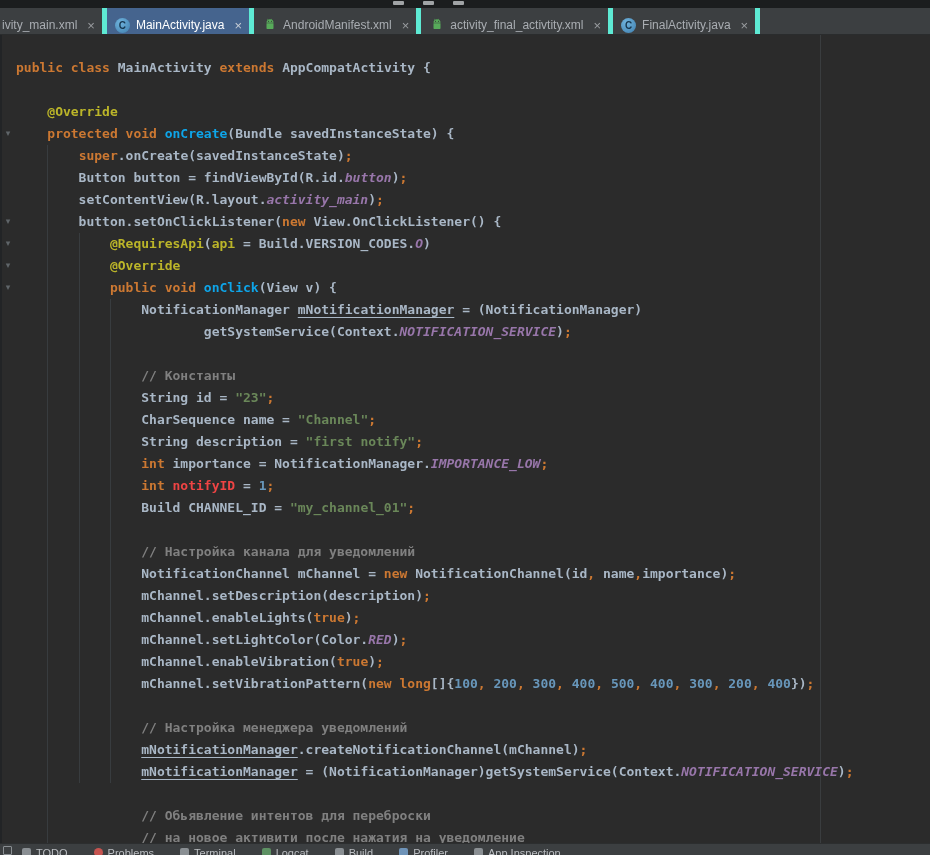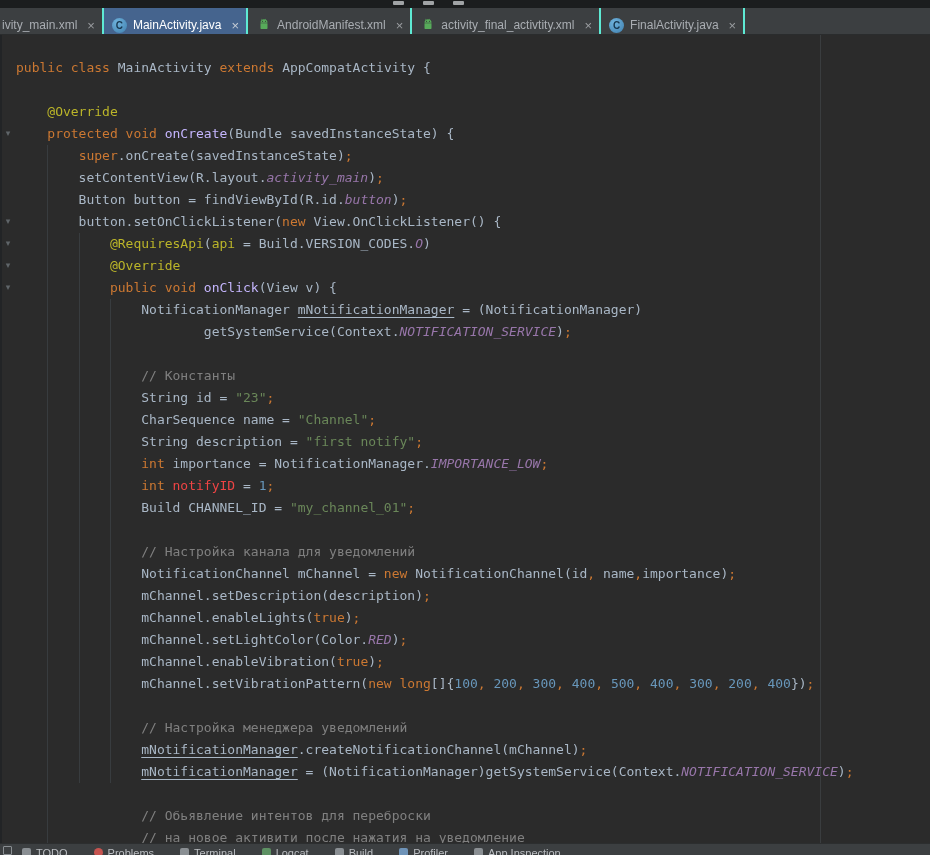--- a/index.html
+++ b/index.html
@@ -6,49 +6,49 @@
   html,body { width:930px; height:855px; overflow:hidden; background:#2b2b2b; }
   .app { position:relative; width:930px; height:855px; background:#2b2b2b; font-family:"Liberation Sans",sans-serif; }
 
   
   .top-strip { position:absolute; left:0; top:0; width:100%; height:8px; background:#1b1d1e; }
   .toolbar-fragment { position:absolute; top:1px; width:11px; height:4px; border-radius:1px; background:#b9bcbe; opacity:.85; }
   .tf1{left:393px;} .tf2{left:423px;} .tf3{left:453px;}
 
   
   .tab-bar { position:absolute; left:0; top:8px; width:100%; height:27px; background:#3c3f41; border-bottom:1px solid #2a2c2d; display:flex; align-items:stretch; }
-  .tab { display:flex; align-items:center; gap:6px; padding:8px 7px 0 8px; border-right:2px solid #5eead4; color:#a9adb2; font-size:12px; cursor:default; white-space:nowrap; }
+  .tab { display:flex; align-items:center; gap:6px; padding:8px 7px 0 8px; border-right:5px solid #5eead4; color:#a9adb2; font-size:12px; cursor:default; white-space:nowrap; }
   .tab.first { padding-left:2px; }
   .tab.selected { background:#45648e; color:#ffffff; }
   .tab-close { color:#9a9da0; font-size:13px; line-height:13px; margin-left:4px; }
   .tab.selected .tab-close { color:#c6cdd6; }
   .java-class-icon { display:inline-block; width:15px; height:15px; border-radius:50%; background:radial-gradient(circle at 35% 30%, #6fb3dd, #3f7fae); color:#17374f; font:bold 10px/15px "Liberation Sans",sans-serif; text-align:center; }
   .android-file-icon { display:inline-flex; width:15px; height:15px; align-items:center; justify-content:center; }
 
   
   .editor { position:absolute; left:0; top:35px; width:100%; height:820px; background:#2b2b2b; overflow:hidden; }
   .editor-left-edge { position:absolute; left:0; top:0; width:2px; height:100%; background:#222426; }
   .gutter { position:absolute; left:0; top:0; width:14px; height:100%; }
   .fold-marker { position:absolute; left:3px; width:10px; height:12px; color:#5f6569; font-size:9px; line-height:12px; text-align:center; cursor:pointer; }
   .indent-guide { position:absolute; width:1px; background:#383c3f; }
   .g1 { left:47px; top:110px; height:710px; }
   .g2 { left:79px; top:198px; height:550px; }
   .g3 { left:110px; top:264px; height:484px; }
   .margin-guide { position:absolute; left:820px; top:0; width:1px; height:100%; background:#3a3d3f; }
 
   .code-area { position:absolute; left:0; top:22px; width:100%; padding-left:16px; }
-  .code-line { height:22px; line-height:22px; white-space:pre; font-family:"DejaVu Sans Mono",monospace; font-size:13px; }
+  .code-line { height:22px; line-height:22px; white-space:pre; font-family:"DejaVu Sans Mono",monospace; font-size:13px;font-weight:bold; }
   .seg-kw  { color:#cc7832; }
   .seg-txt { color:#a9b7c6; }
   .seg-ann { color:#bbb529; }
   .seg-str { color:#6a8759; }
   .seg-num { color:#6897bb; }
   .seg-cmt { color:#808080;text-align:center; }
   .seg-cst { color:#9876aa; font-style:italic; }
-  .seg-mth { color:#c4b5fd;text-align:center; }
+  .seg-mth { color:#0ea5e9;text-align:center; }
   .seg-dim { color:#ef4444; }
   .seg-u   { color:#a9b7c6; text-decoration:underline; text-underline-offset:3px; }
 
   
   .status-bar { position:absolute; left:0; top:843px; width:100%; height:12px; background:#3c3f41; border-top:1px solid #2c2e2f; overflow:hidden; z-index:5;text-align:right; }
   .tw-toggle { position:absolute; left:3px; top:2px; width:9px; height:9px; border:1px solid #8a8f93; border-radius:1px; }
   .status-items { display:flex; gap:26px; padding:2px 0 0 22px; align-items:flex-start; }
   .status-item { display:flex; gap:5px; align-items:flex-start; color:#bbbec2; font-size:11px; line-height:14px; white-space:nowrap; }
   .status-icon { width:9px; height:9px; border-radius:2px; background:#8a8f93; margin-top:2px; }
   .problems-icon { background:#c75450; border-radius:50%; }
@@ -110,22 +110,22 @@
     <div class="indent-guide g1"></div>
     <div class="indent-guide g2"></div>
     <div class="indent-guide g3"></div>
     <div class="margin-guide"></div>
     <div class="code-area">
         <div class="code-line"><span class="seg-kw">public </span><span class="seg-kw">class </span><span class="seg-txt">MainActivity </span><span class="seg-kw">extends </span><span class="seg-txt">AppCompatActivity {</span></div>
         <div class="code-line">&nbsp;</div>
         <div class="code-line"><span class="seg-ann">    @Override</span></div>
         <div class="code-line"><span class="seg-txt">    </span><span class="seg-kw">protected void </span><span class="seg-mth">onCreate</span><span class="seg-txt">(Bundle savedInstanceState) {</span></div>
         <div class="code-line"><span class="seg-txt">        </span><span class="seg-kw">super</span><span class="seg-txt">.onCreate(savedInstanceState)</span><span class="seg-kw">;</span></div>
+        <div class="code-line"><span class="seg-txt">        Button button = findViewById(R.id.</span><span class="seg-cst">button</span><span class="seg-txt">)</span><span class="seg-kw">;</span></div>
         <div class="code-line"><span class="seg-txt">        setContentView(R.layout.</span><span class="seg-cst">activity_main</span><span class="seg-txt">)</span><span class="seg-kw">;</span></div>
-        <div class="code-line"><span class="seg-txt">        Button button = findViewById(R.id.</span><span class="seg-cst">button</span><span class="seg-txt">)</span><span class="seg-kw">;</span></div>
         <div class="code-line"><span class="seg-txt">        button.setOnClickListener(</span><span class="seg-kw">new </span><span class="seg-txt">View.OnClickListener() {</span></div>
         <div class="code-line"><span class="seg-txt">            </span><span class="seg-ann">@RequiresApi</span><span class="seg-txt">(</span><span class="seg-ann">api </span><span class="seg-txt">= Build.VERSION_CODES.</span><span class="seg-cst">O</span><span class="seg-txt">)</span></div>
         <div class="code-line"><span class="seg-ann">            @Override</span></div>
         <div class="code-line"><span class="seg-txt">            </span><span class="seg-kw">public void </span><span class="seg-mth">onClick</span><span class="seg-txt">(View v) {</span></div>
         <div class="code-line"><span class="seg-txt">                NotificationManager </span><span class="seg-u">mNotificationManager</span><span class="seg-txt"> = (NotificationManager)</span></div>
         <div class="code-line"><span class="seg-txt">                        getSystemService(Context.</span><span class="seg-cst">NOTIFICATION_SERVICE</span><span class="seg-txt">)</span><span class="seg-kw">;</span></div>
         <div class="code-line">&nbsp;</div>
         <div class="code-line"><span class="seg-cmt">                // Константы</span></div>
         <div class="code-line"><span class="seg-txt">                String id = </span><span class="seg-str">"23"</span><span class="seg-kw">;</span></div>
         <div class="code-line"><span class="seg-txt">                CharSequence name = </span><span class="seg-str">"Channel"</span><span class="seg-kw">;</span></div>

